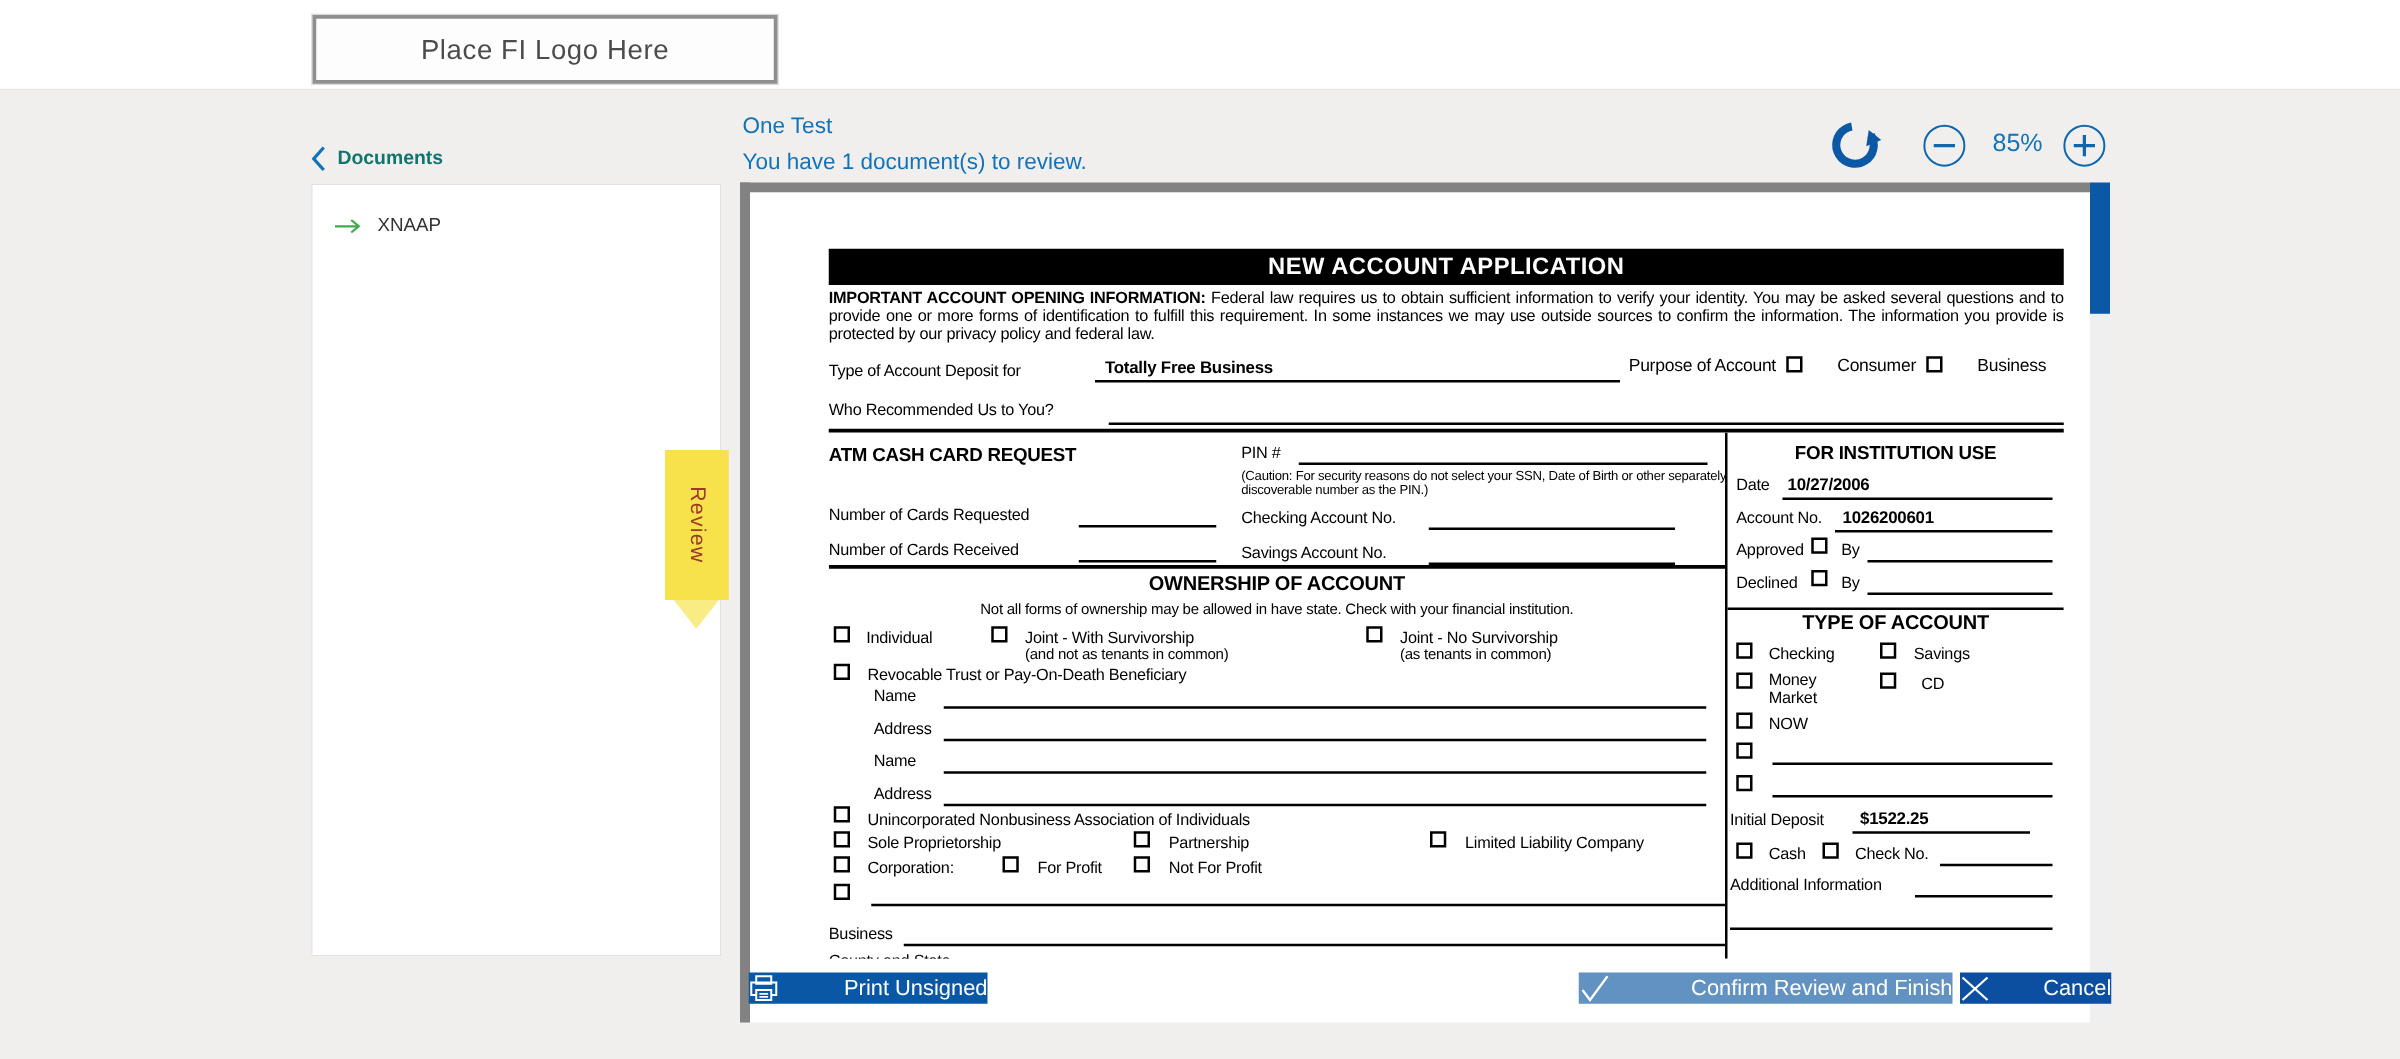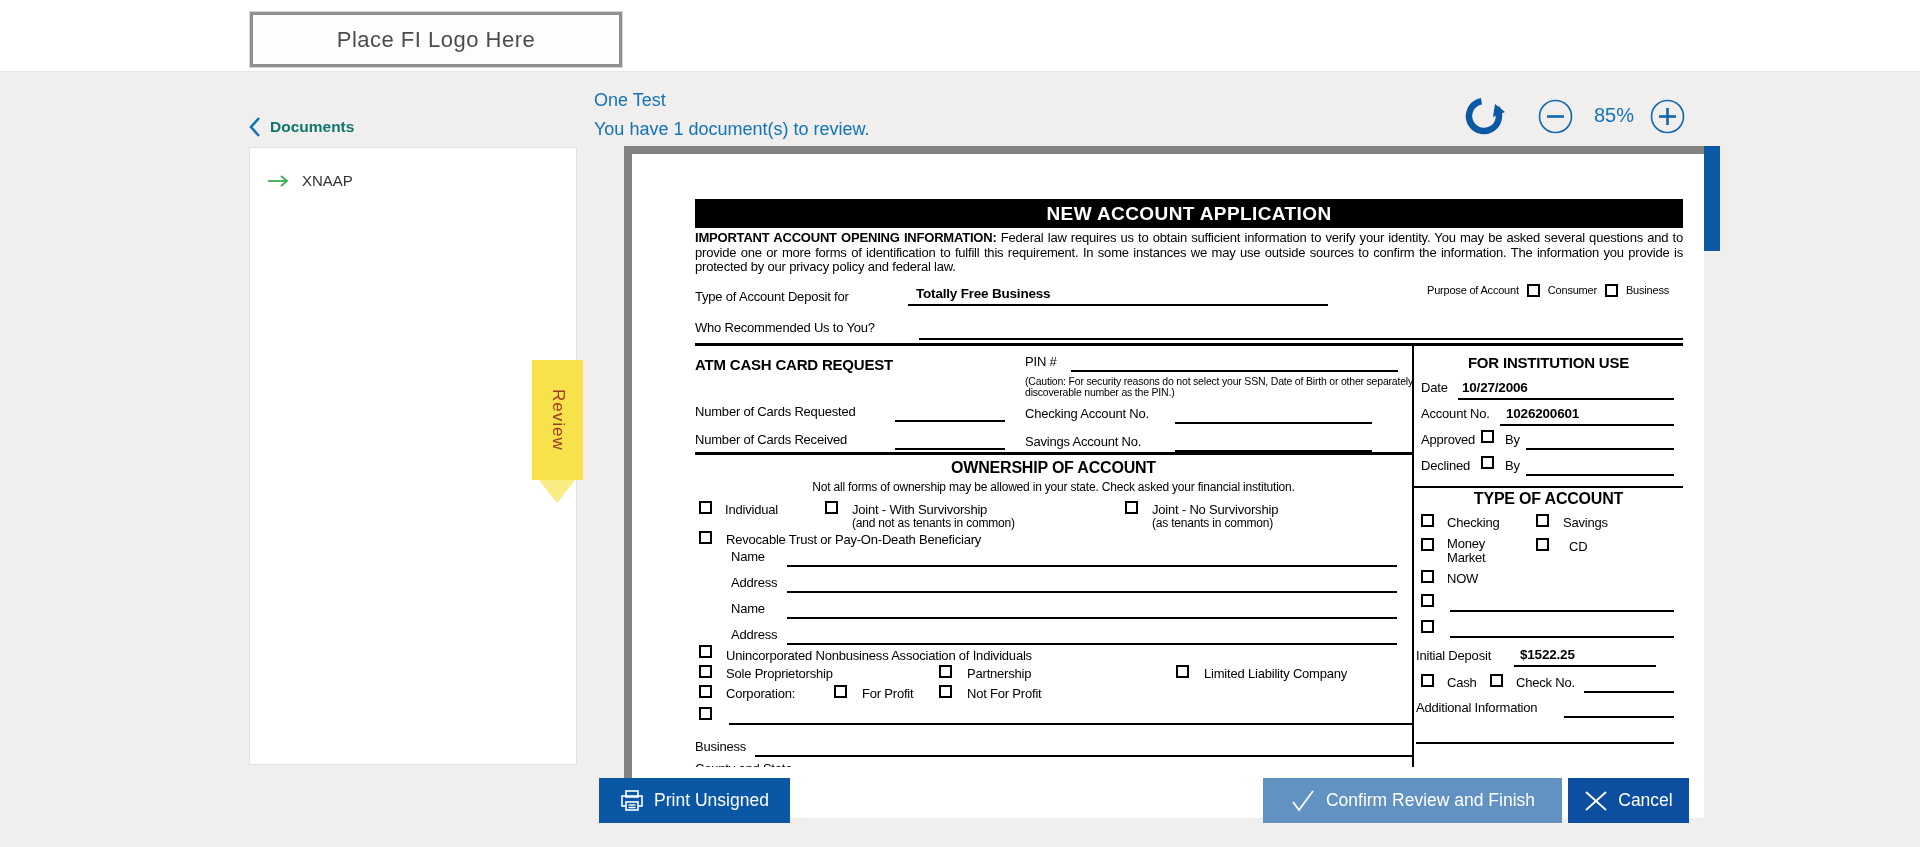--- a/index.html
+++ b/index.html
@@ -29,21 +29,21 @@
   .zoom-text { position:absolute; left:1594px; top:104px; font-size:20px; color:#1273b8; }
 
   
   .flag { position:absolute; left:532px; top:360px; width:51px; height:120px; background:#f7e24c; z-index:5;
           display:flex; align-items:center; justify-content:center; cursor:pointer; }
   .flag .txt { writing-mode:vertical-rl; font-size:17px; color:#9c3a28; letter-spacing:1px; }
   .flag-notch { position:absolute; left:539px; top:480px; width:0; height:0; z-index:5;
                 border-left:18px solid transparent; border-right:18px solid transparent; border-top:23px solid #f9ec84; }
 
   
-  .viewer { position:absolute; left:624px; top:146px; width:1096px; height:672px; }
+  .viewer { position:absolute; left:592px; top:146px; width:1096px; height:672px; }
   .v-btop { position:absolute; left:0; top:0; right:16px; height:8px; background:#828282; }
   .v-bleft{ position:absolute; left:0; top:0; width:8px; bottom:0; background:#828282; }
   .v-content { position:absolute; left:8px; top:8px; right:16px; bottom:0; background:#ffffff; overflow:hidden; }
   .v-scroll { position:absolute; right:0; top:0; width:16px; bottom:0; background:#efefef; }
   .v-thumb { position:absolute; left:0; top:0; width:16px; height:105px; background:#0b58a5; }
 
   
   .form { position:absolute; left:63px; top:45px; width:988px; color:#000; letter-spacing:-0.2px; }
   .f-title { height:29px; background:#000; color:#fff; text-align:center; line-height:29px; font-size:19px; font-weight:bold; letter-spacing:0.4px; }
   .f-intro { margin-top:3px; font-size:13px; line-height:14.5px; text-align:justify; }
@@ -55,24 +55,24 @@
   .f-own { position:relative; border-top:3px solid #000; height:318px; }
   .f-right { flex:1; position:relative; }
   .lbl  { position:absolute; font-size:13px; white-space:nowrap; }
   .lbl-b{ position:absolute; font-size:13px; font-weight:bold; white-space:nowrap; }
   .sm   { position:absolute; font-size:12px; white-space:nowrap; }
   .ctr  { left:0; right:0; text-align:center; white-space:normal; }
   .ul   { position:absolute; height:0; border-bottom:2px solid #000; }
   .cb   { position:absolute; width:13px; height:13px; border:2px solid #000; background:#fff; }
   .cb-i { width:13px; height:13px; border:2px solid #000; background:#fff; flex:none; }
   .pgroup { position:absolute; right:14px; top:3px; display:flex; align-items:center; gap:8px; }
-  .pgroup .t { font-size:11px; white-space:nowrap; }
-
-  
-  .btn { position:absolute; top:778px; height:45px; display:flex; align-items:center; justify-content:center; gap:10px;
+  .pgroup .t { font-size:14px; white-space:nowrap;margin-left:20px; }
+
+  
+  .btn { position:absolute; top:778px; height:25px; display:flex; align-items:center; justify-content:space-between; gap:10px;
          color:#fff; font-size:17.5px; cursor:pointer; border:none; }
   .btn-print   { left:599px;  width:191px; background:#0a58a5; }
   .btn-confirm { left:1263px; width:299px; background:#6292c2; }
   .btn-cancel  { left:1568px; width:121px; background:#0c4fa0; }
 </style>
 </head>
 <body>
 
 <div class="stage">
 
@@ -167,21 +167,21 @@
               <span class="lbl" style="left:330px; top:60px;">Checking Account No.</span>
               <span class="ul" style="left:480px; width:197px; top:76px;"></span>
               <span class="lbl" style="left:0; top:86px;">Number of Cards Received</span>
               <span class="ul" style="left:200px; width:110px; top:102px;"></span>
               <span class="lbl" style="left:330px; top:88px;">Savings Account No.</span>
               <span class="ul" style="left:480px; width:197px; top:104px;"></span>
             </div>
 
             <div class="f-own">
               <span class="lbl-b ctr" style="top:4px; font-size:16px;">OWNERSHIP OF ACCOUNT</span>
-              <span class="sm ctr" style="top:25px;">Not all forms of ownership may be allowed in your state. Check asked your financial institution.</span>
+              <span class="sm ctr" style="top:25px;">Not all forms of ownership may be allowed in have state. Check with your financial institution.</span>
 
               <span class="cb" style="left:4px; top:46px;"></span>
               <span class="lbl" style="left:30px; top:47px;">Individual</span>
               <span class="cb" style="left:130px; top:46px;"></span>
               <span class="lbl" style="left:157px; top:47px;">Joint - With Survivorship</span>
               <span class="sm" style="left:157px; top:61px;">(and not as tenants in common)</span>
               <span class="cb" style="left:430px; top:46px;"></span>
               <span class="lbl" style="left:457px; top:47px;">Joint - No Survivorship</span>
               <span class="sm" style="left:457px; top:61px;">(as tenants in common)</span>
 

